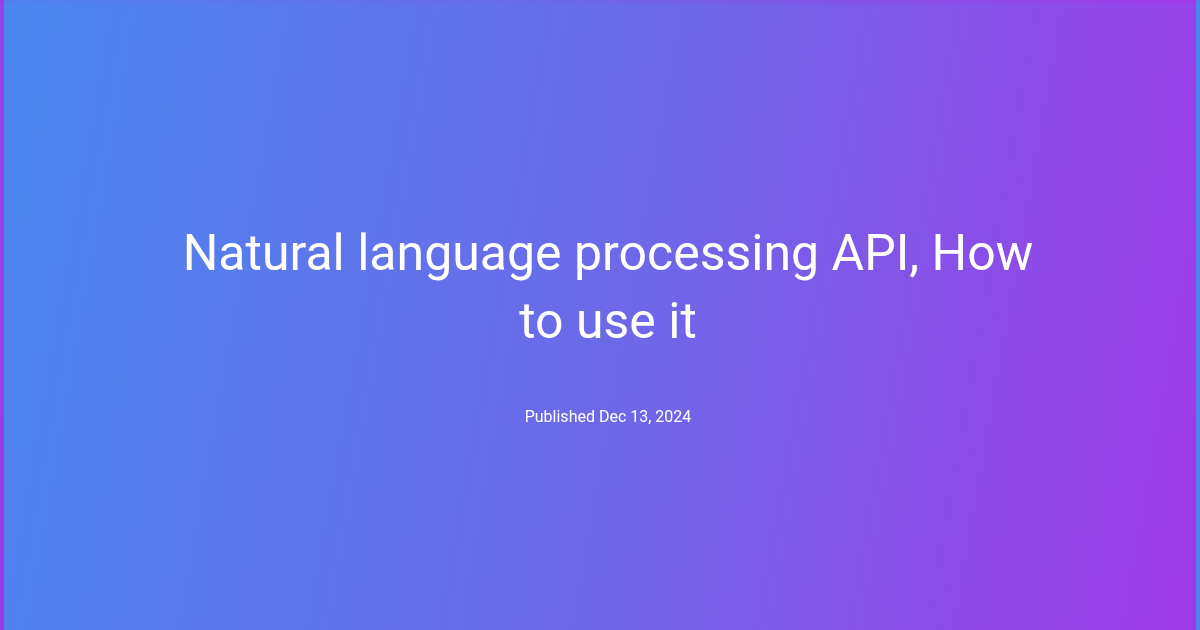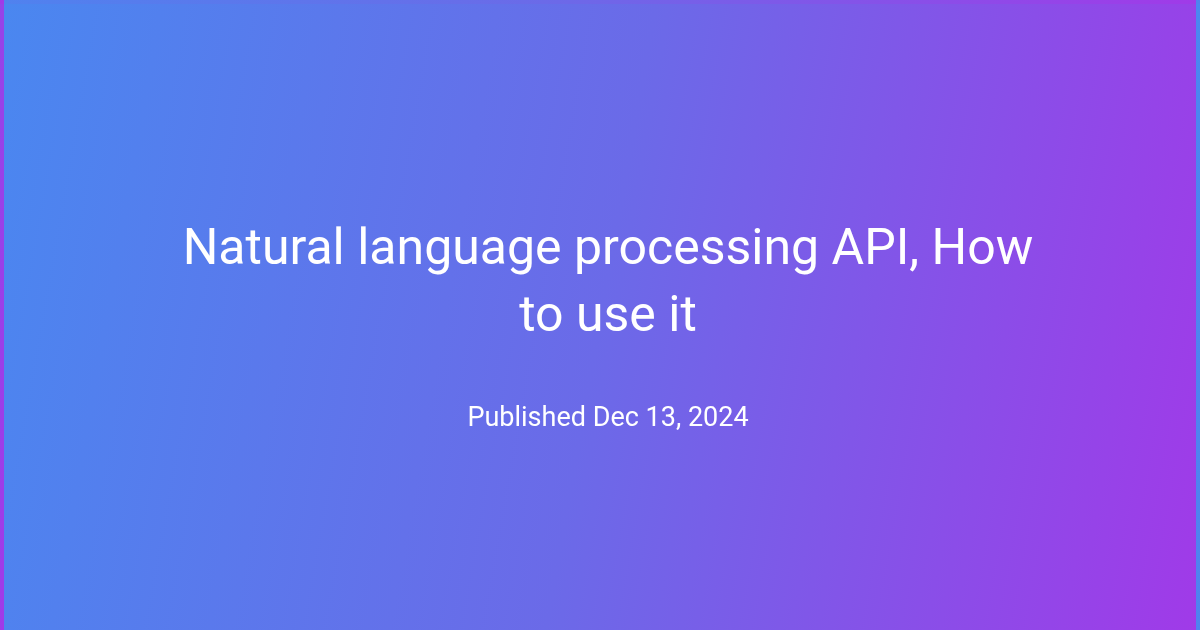--- a/index.html
+++ b/index.html
@@ -22,21 +22,21 @@
     .title {
       font-size: 50px;
       font-weight: 400;
       text-align: center;
       line-height: 1.35;
       max-width: 960px;
       padding: 0 40px;
     }
     .published {
       margin-top: 48px;
-      font-size: 27px;
+      font-size: 16px;
       font-weight: 400;
       text-align: left;
     }
   </style>
 </head>
 <body>
 
 <h1 class="title">Natural language processing API, How to use it</h1>
 
 <div class="published">Published Dec 13, 2024</div>

